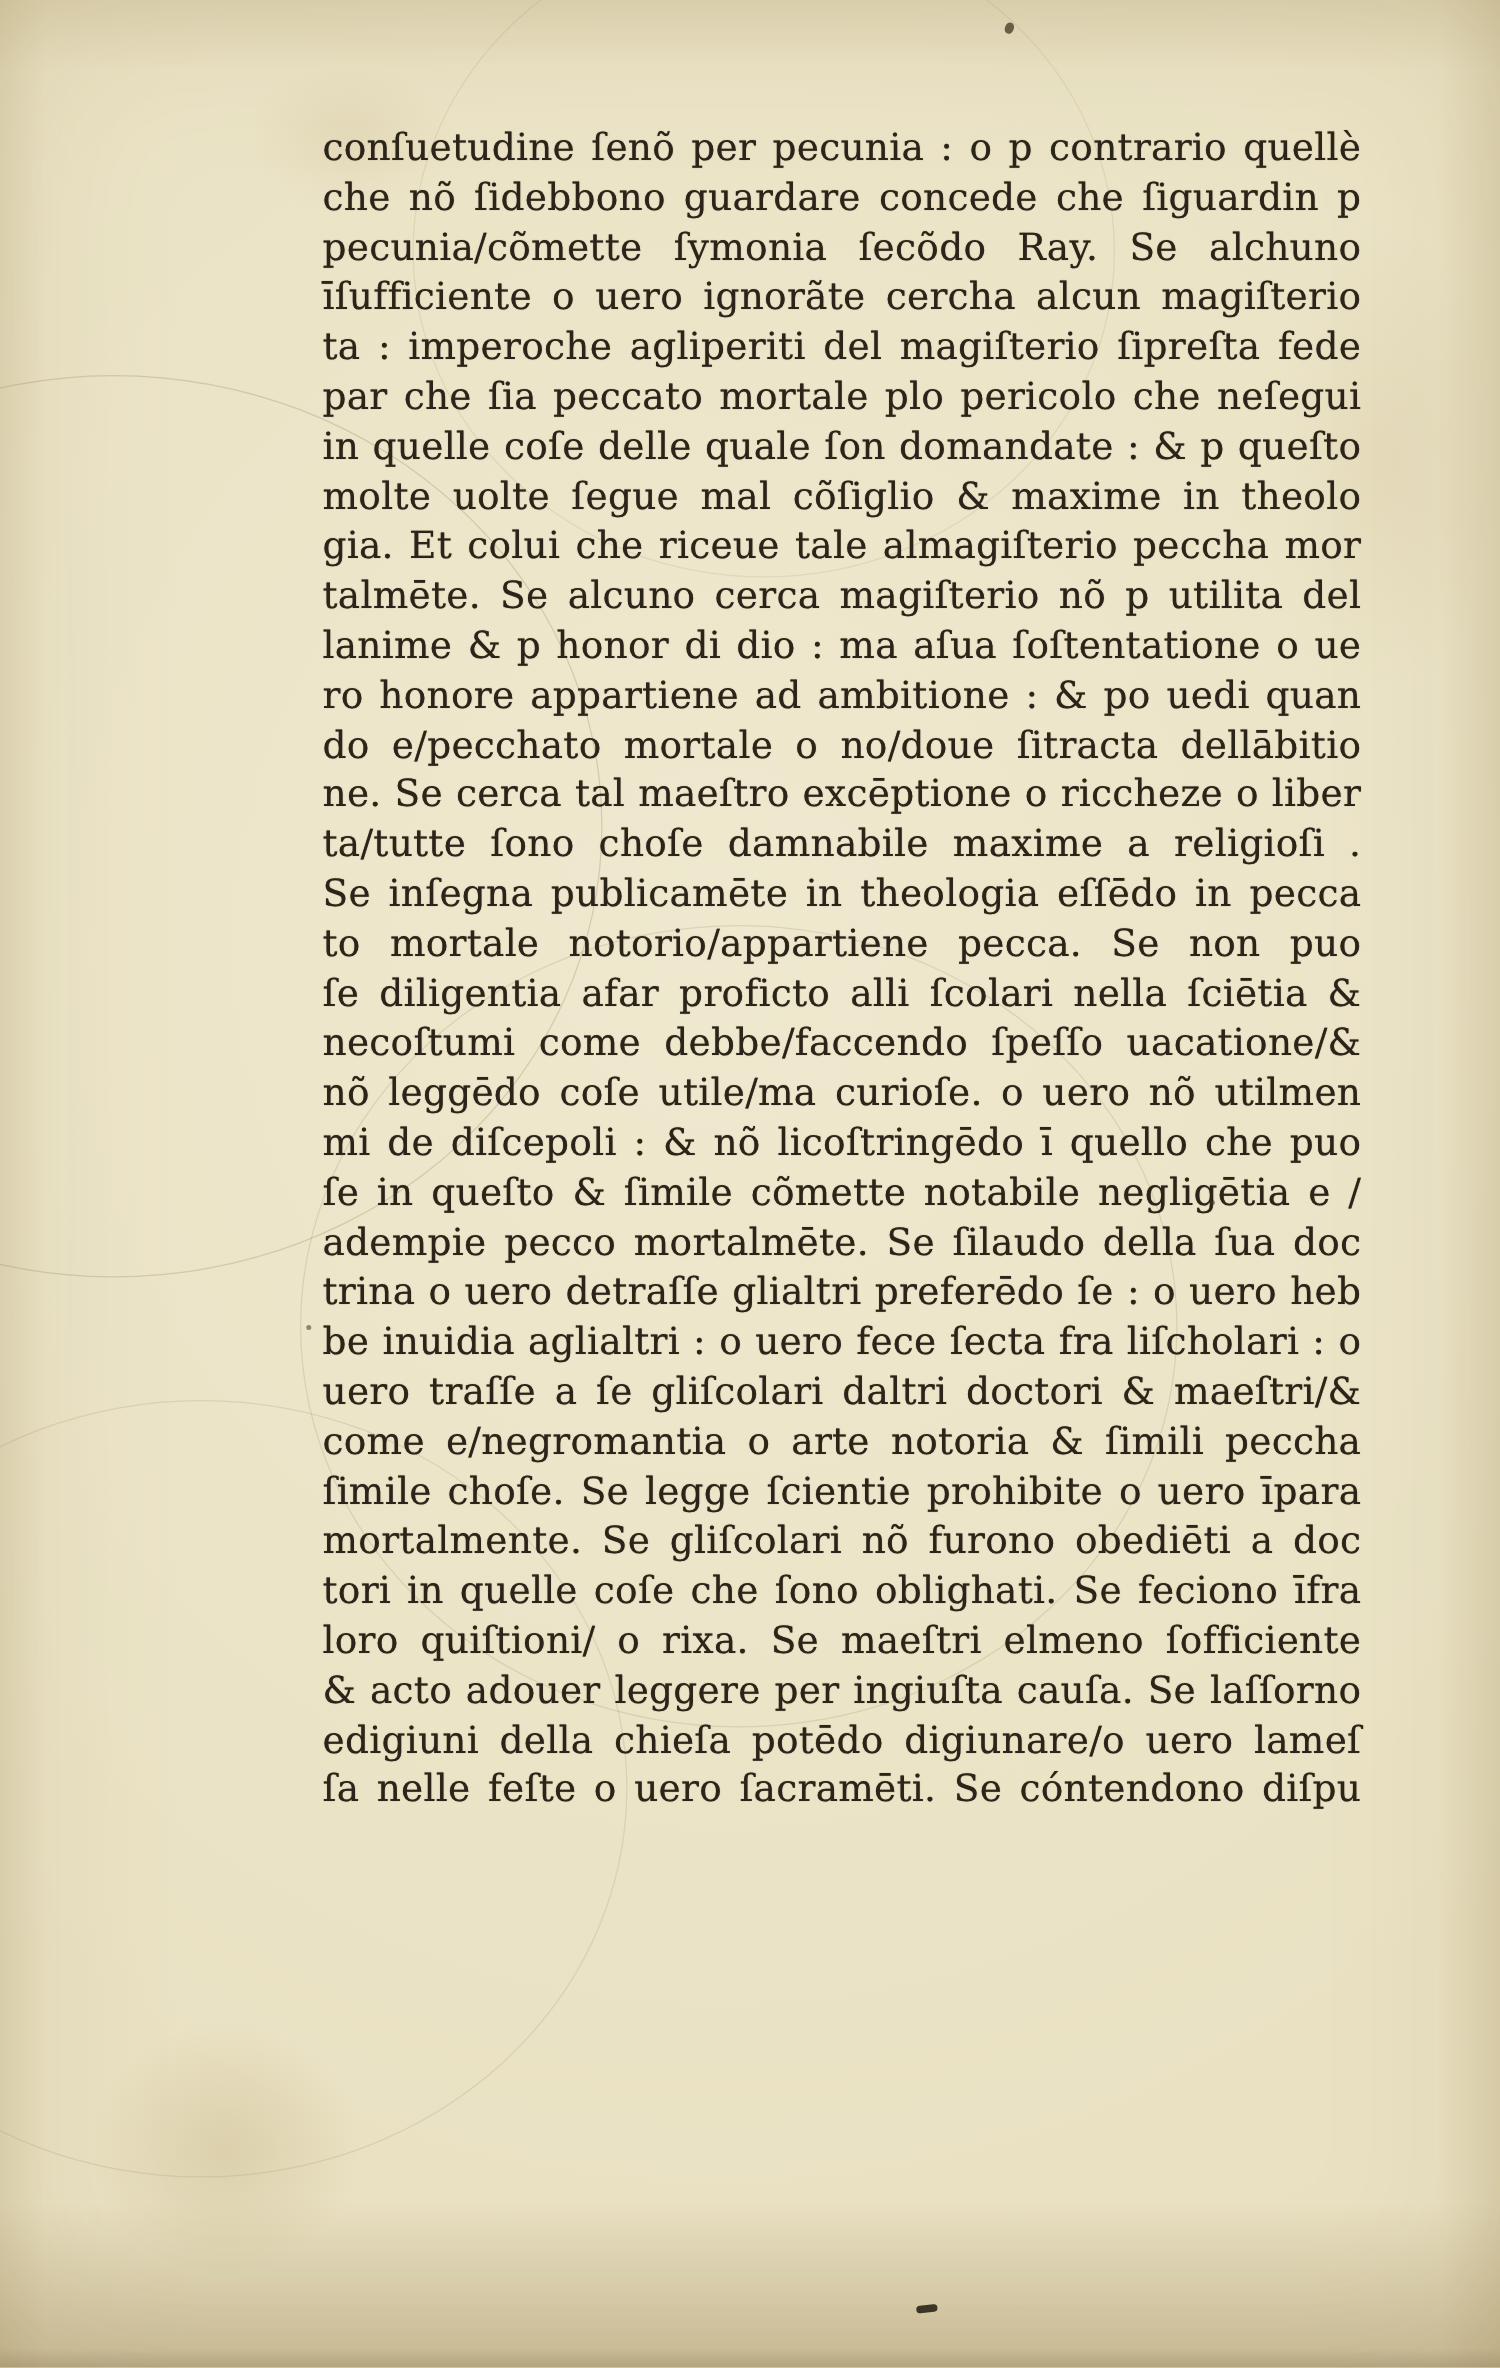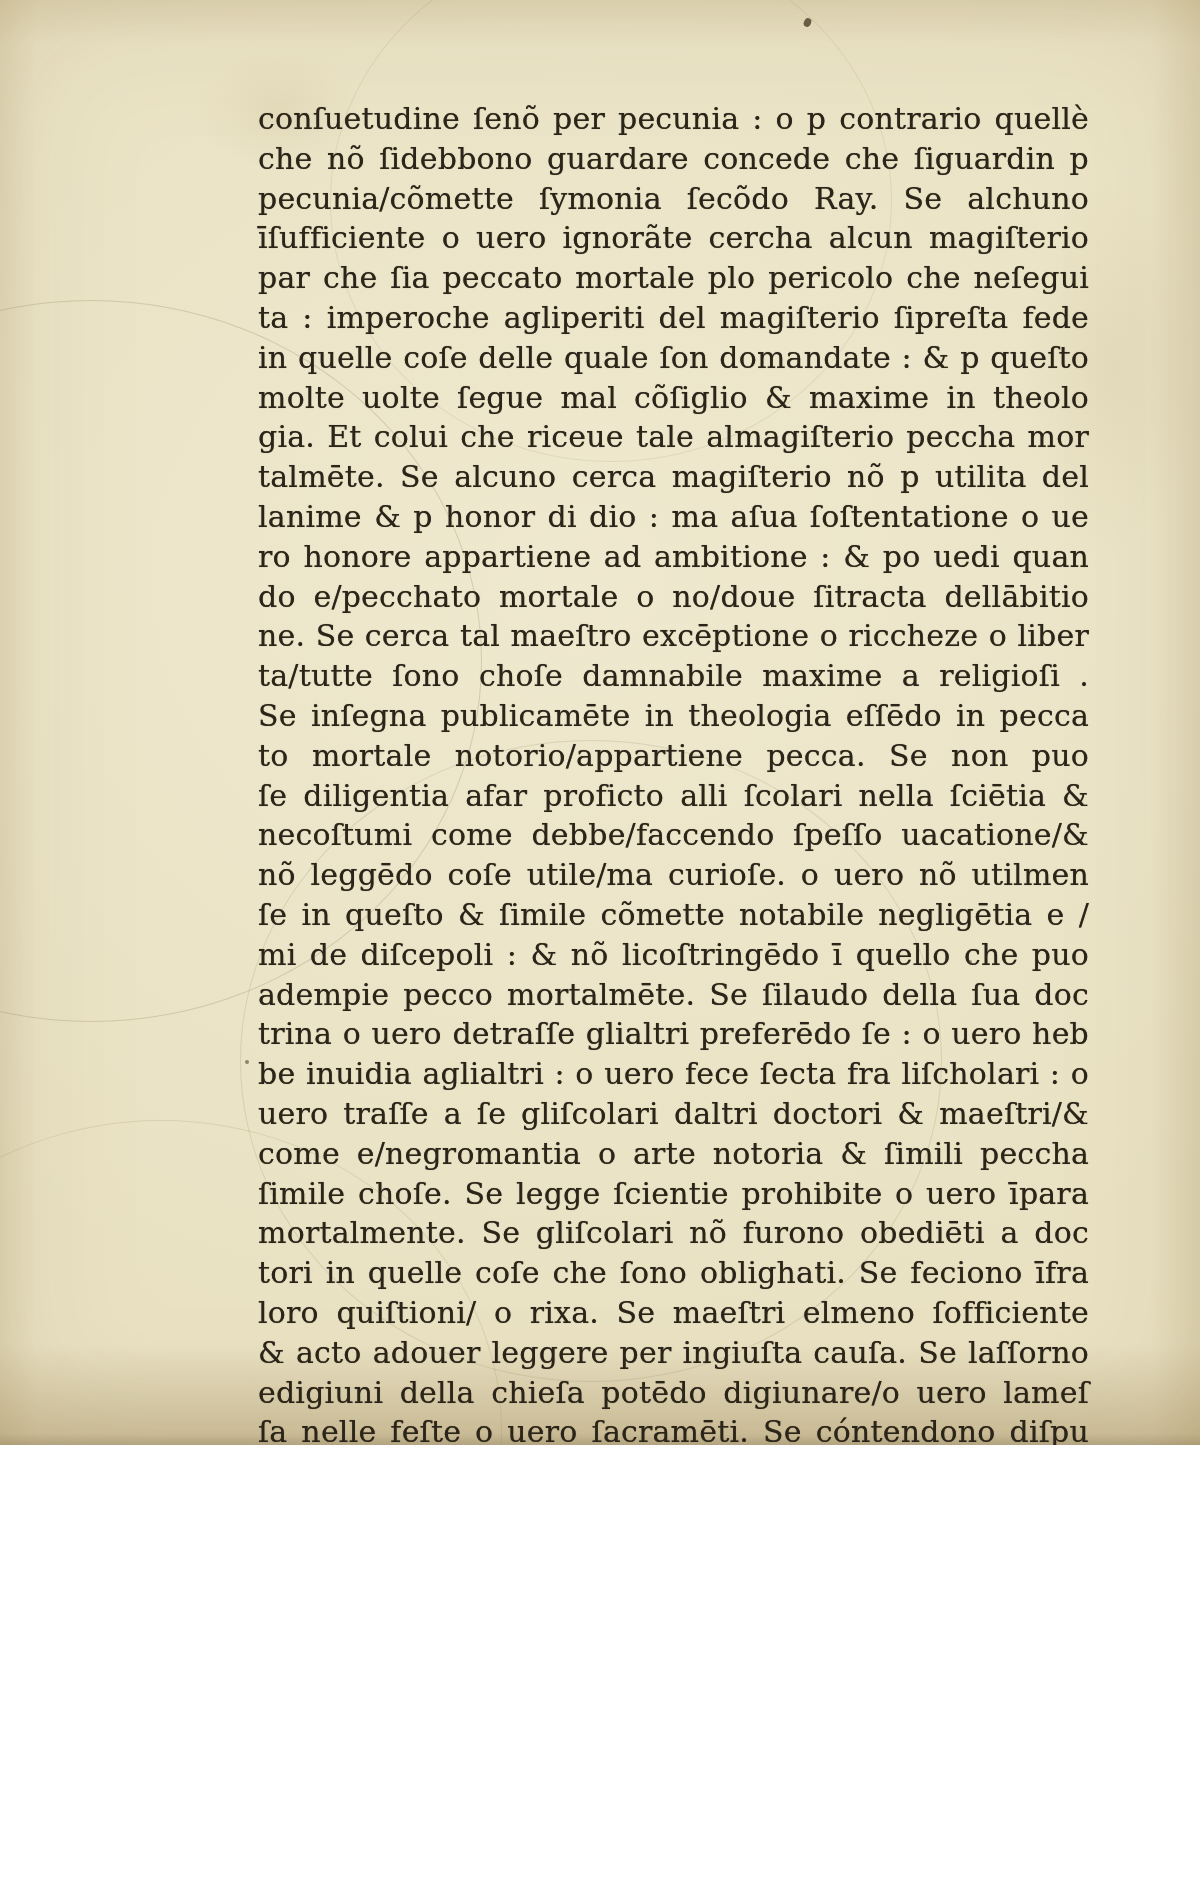--- a/index.html
+++ b/index.html
@@ -1,21 +1,21 @@
 <!DOCTYPE html>
 <html><head>
 <meta charset="utf-8">
 <style>
   html, body { margin: 0; padding: 0; }
   body { width: 1200px; height: 1894px; font-family: "DejaVu Serif", serif; }
 
   .page {
     position: relative;
     width: 1200px;
-    height: 1445px;
+    height: 1894px;
     overflow: hidden;
     background:
       radial-gradient(ellipse 130% 90% at 48% 40%, rgba(255,252,240,0.28), rgba(255,252,240,0) 62%),
       linear-gradient(to bottom, rgba(175,155,105,0.20) 0%, rgba(175,155,105,0) 3%, rgba(175,155,105,0) 93%, rgba(150,125,78,0.32) 99.2%, rgba(120,98,60,0.45) 100%),
       linear-gradient(to right, rgba(170,150,100,0.16) 0%, rgba(170,150,100,0) 3%, rgba(170,150,100,0) 96%, rgba(170,150,100,0.20) 100%),
       #e9e1c2;
     box-shadow: inset 0 0 140px rgba(150,128,76,0.18);
   }
 
   
@@ -79,38 +79,38 @@
 
   <div class="stain s1"></div>
   <div class="stain s2"></div>
   <div class="stain s3"></div>
 
   <div class="text-block">
       <div class="line">conſuetudine ſenõ per pecunia : o p contrario quellè</div>
       <div class="line">che nõ ſidebbono guardare concede che ſiguardin p</div>
       <div class="line">pecunia/cõmette ſymonia ſecõdo Ray. Se alchuno</div>
       <div class="line">īſufficiente o uero ignorãte cercha alcun magiſterio</div>
+      <div class="line">ta : imperoche agliperiti del magiſterio ſipreſta fede</div>
       <div class="line">par che ſia peccato mortale plo pericolo che neſegui</div>
-      <div class="line">ta : imperoche agliperiti del magiſterio ſipreſta fede</div>
       <div class="line">in quelle coſe delle quale ſon domandate : &amp; p queſto</div>
       <div class="line">molte uolte ſegue mal cõſiglio &amp; maxime in theolo</div>
       <div class="line">gia. Et colui che riceue tale almagiſterio peccha mor</div>
       <div class="line">talmēte. Se alcuno cerca magiſterio nõ p utilita del</div>
       <div class="line">lanime &amp; p honor di dio : ma aſua ſoſtentatione o ue</div>
       <div class="line">ro honore appartiene ad ambitione : &amp; po uedi quan</div>
       <div class="line">do e/pecchato mortale o no/doue ſitracta dellābitio</div>
       <div class="line">ne. Se cerca tal maeſtro excēptione o riccheze o liber</div>
       <div class="line">ta/tutte ſono choſe damnabile maxime a religioſi .</div>
       <div class="line">Se inſegna publicamēte in theologia eſſēdo in pecca</div>
       <div class="line">to mortale notorio/appartiene pecca. Se non puo</div>
       <div class="line">ſe diligentia afar proficto alli ſcolari nella ſciētia &amp;</div>
       <div class="line">necoſtumi come debbe/faccendo ſpeſſo uacatione/&amp;</div>
       <div class="line">nõ leggēdo coſe utile/ma curioſe. o uero nõ utilmen</div>
+      <div class="line">mi de diſcepoli : &amp; nõ licoſtringēdo ī quello che puo</div>
       <div class="line">ſe in queſto &amp; ſimile cõmette notabile negligētia e /</div>
-      <div class="line">mi de diſcepoli : &amp; nõ licoſtringēdo ī quello che puo</div>
       <div class="line">adempie pecco mortalmēte. Se ſilaudo della ſua doc</div>
       <div class="line">trina o uero detraſſe glialtri preferēdo ſe : o uero heb</div>
       <div class="line">be inuidia aglialtri : o uero fece ſecta fra liſcholari : o</div>
       <div class="line">uero traſſe a ſe gliſcolari daltri doctori &amp; maeſtri/&amp;</div>
       <div class="line">come e/negromantia o arte notoria &amp; ſimili peccha</div>
       <div class="line">ſimile choſe. Se legge ſcientie prohibite o uero īpara</div>
       <div class="line">mortalmente. Se gliſcolari nõ furono obediēti a doc</div>
       <div class="line">tori in quelle coſe che ſono oblighati. Se feciono īfra</div>
       <div class="line">loro quiſtioni/ o rixa. Se maeſtri elmeno ſofficiente</div>
       <div class="line">&amp; acto adouer leggere per ingiuſta cauſa. Se laſſorno</div>

